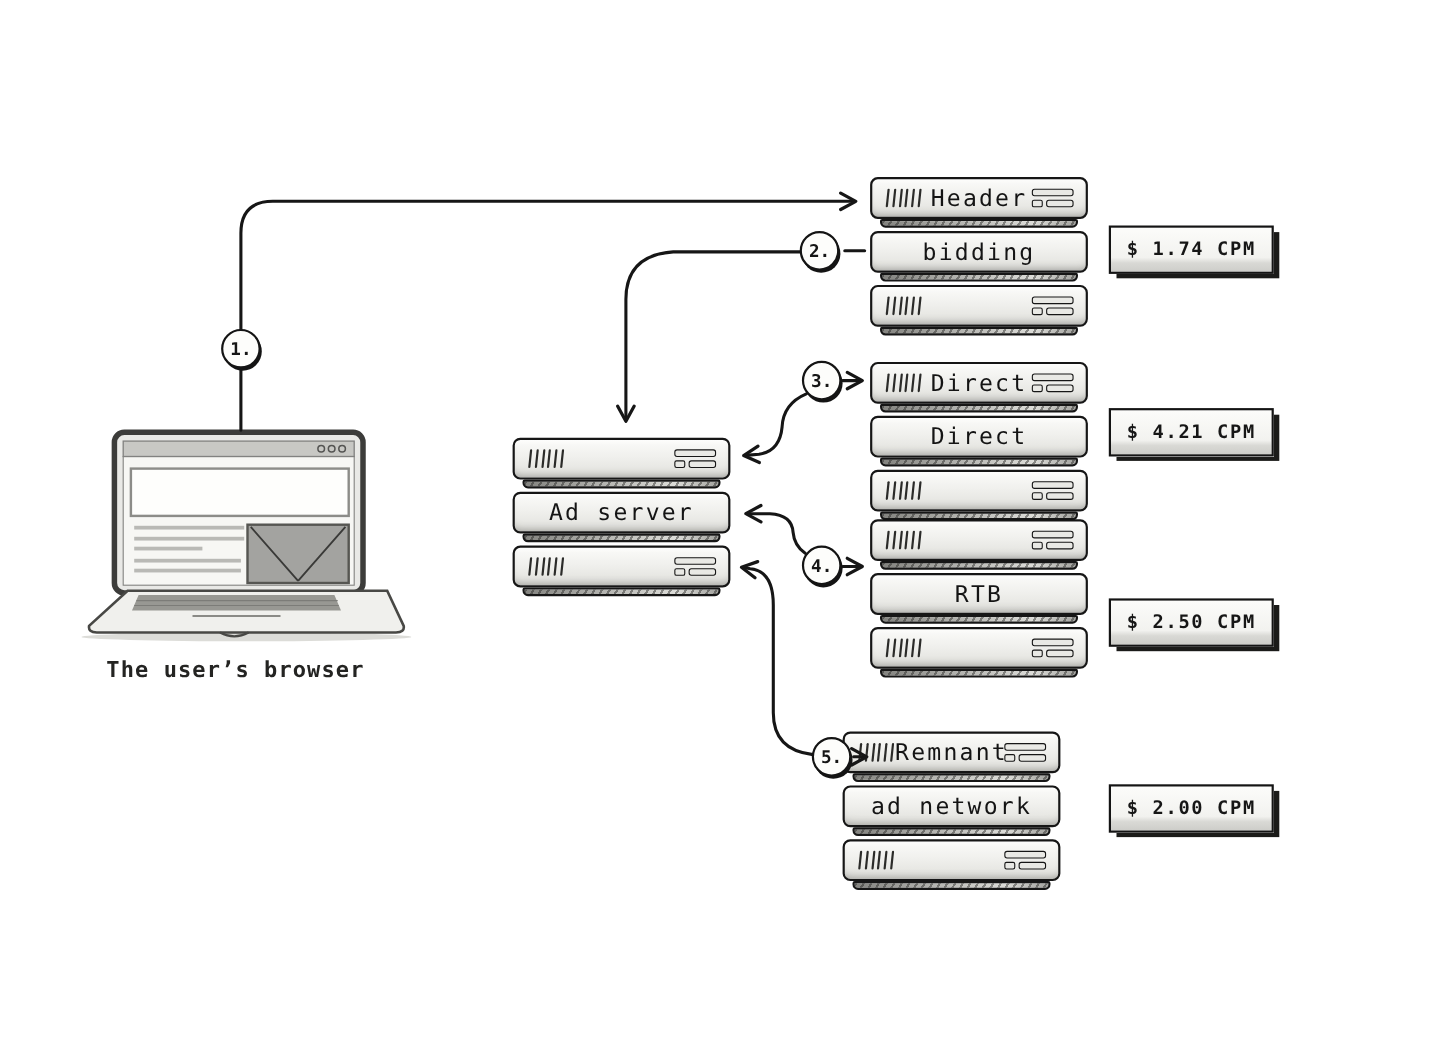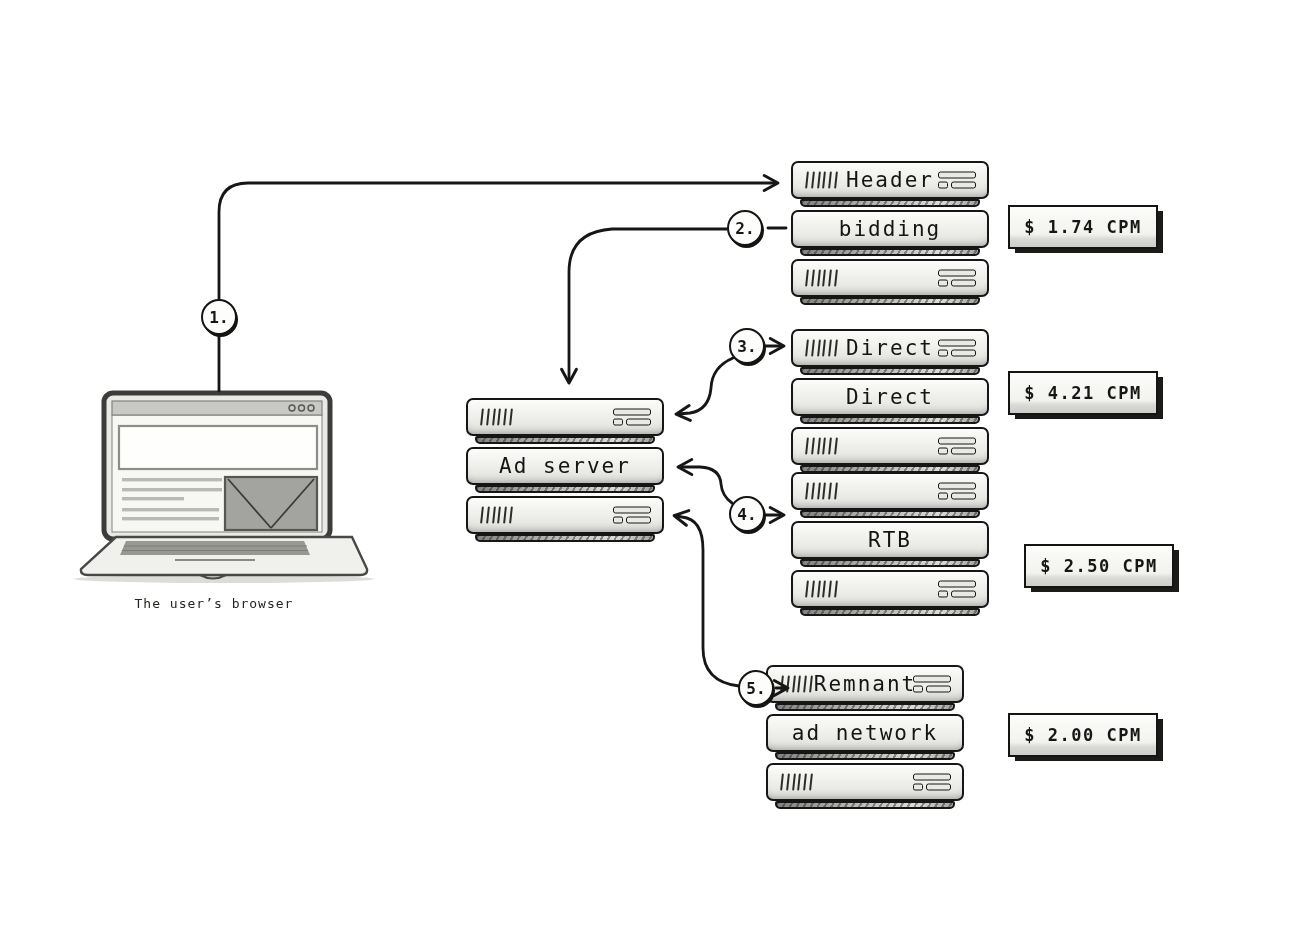--- a/index.html
+++ b/index.html
@@ -55,21 +55,21 @@
     background:#fdfdfb; border:2.8px solid #141414;
     box-shadow:1.5px 2.5px 0 -0.5px #141414;
     display:flex; align-items:center; justify-content:center;
     font-size:16px; font-weight:bold;
   }
 
   
   .laptop { position:absolute; left:68px; top:383px; z-index:2; }
   .caption {
     position:absolute; left:96px; top:596px; width:236px; text-align:center; z-index:2;
-    font-size:13px; font-weight:normal; letter-spacing:1px; color:#242422; white-space:nowrap;
+    font-size:20px; font-weight:bold; letter-spacing:1px; color:#242422; white-space:nowrap;
   }
 </style>
 </head>
 <body>
 
 <div class="canvas">
 
   <svg class="connectors" width="1299" height="948" viewBox="0 0 1299 948">
     <defs>
       <marker id="ah" viewBox="0 0 10 10" refX="7" refY="5" markerWidth="7" markerHeight="7" orient="auto" markerUnits="strokeWidth">
@@ -361,21 +361,21 @@
               <div class="led-bar"></div>
             </div>
         </div>
       </div>
         <div class="plinth"></div>
     </div>
   </div>
 
   <div class="tag" style="left:1008px; top:205px;">$ 1.74 CPM</div>
   <div class="tag" style="left:1008px; top:371px;">$ 4.21 CPM</div>
-  <div class="tag" style="left:1008px; top:544px;margin-left:16px;">$ 2.50 CPM</div>
+  <div class="tag" style="left:1008px; top:544px;">$ 2.50 CPM</div>
   <div class="tag" style="left:1008px; top:713px;">$ 2.00 CPM</div>
 
   <div class="step" style="left:201px; top:299px;">1.</div>
   <div class="step" style="left:727px; top:210px;">2.</div>
   <div class="step" style="left:729px; top:328px;">3.</div>
   <div class="step" style="left:729px; top:496px;">4.</div>
   <div class="step" style="left:738px; top:670px;">5.</div>
 
 </div>
 

